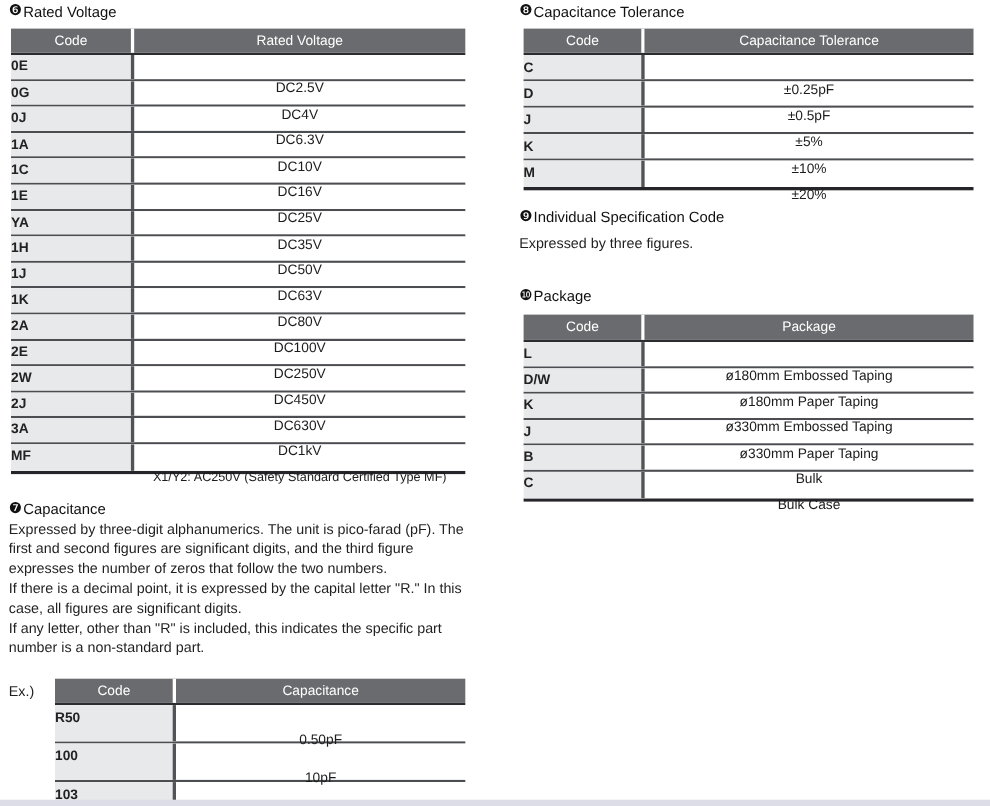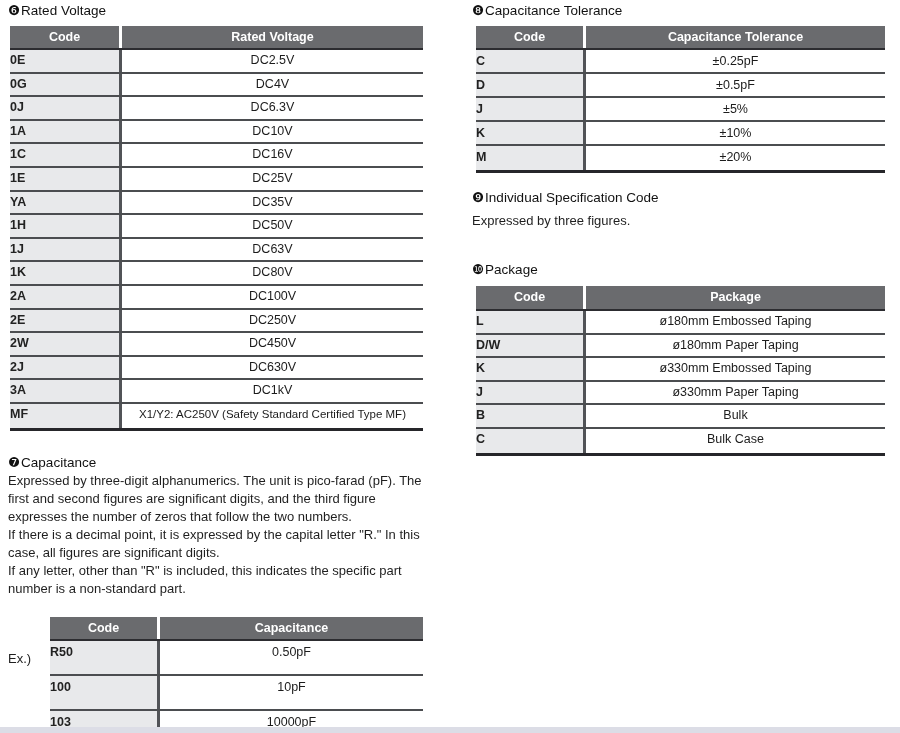--- a/index.html
+++ b/index.html
@@ -24,32 +24,32 @@
     line-height: 1;
     margin-right: 1px;
   }
   .note-text { position: absolute; font-size: 13px; color: #1f1f1f; white-space: nowrap; }
   .para { font-size: 13px; line-height: 18px; color: #1f1f1f; }
   .para-wrap { position: absolute; }
 
   .tbl { position: absolute; border-bottom: 3px solid #26262a; }
   .thead { display: flex; border-bottom: 2px solid #2c2c30; }
   .th {
-    background: #6a6b6e; color: #fff; font-weight: bold;
+    background: #6a6b6e; color: #fff; font-weight: normal;
     font-size: 12.5px; text-align: center;
   }
   .th-code { border-right: 3px solid #ffffff; }
   .th-val { flex: 1; }
   .tr { display: flex; border-bottom: 2px solid #4b4d50; background: #fff; }
   .tr:last-child { border-bottom: none; }
   .td-code {
     background: #e8e9eb; font-weight: bold; font-size: 12.5px;
     text-align: left; border-right: 3px solid #515357; color: #222;
   }
-  .td-val { flex: 1; text-align: center; font-size: 12.5px; color: #1c1c1c; }
+  .td-val { flex: 1; text-align: center; font-size: 12.5px; color: #1c1c1c; margin-top: 20px; }
   .td-val.small { font-size: 11.5px; }
 
   
   .t-rv { left: 10px; top: 26px; width: 413px; }
   .t-rv .thead { height: 24px; line-height: 22px; }
   .t-rv .tr { height: 23.6px; line-height: 21.5px; }
   .t-rv .col1 { width: 112px; }
 
   
   .t-tol { left: 476px; top: 26px; width: 409px; }
@@ -62,21 +62,21 @@
   .t-pkg .thead { height: 25px; line-height: 23px; }
   .t-pkg .tr { height: 23.6px; line-height: 21.5px; }
   .t-pkg .col1 { width: 110px; }
 
   
   .t-ex { left: 50px; top: 617px; width: 373px; }
   .t-ex .thead { height: 24px; line-height: 22px; }
   .t-ex .tr { height: 35px; line-height: 22px; }
   .t-ex .col1 { width: 110px; }
 
-  .ex-label { position: absolute; left: 8px; top: 621px; font-size: 13px; margin-top: 30px; }
+  .ex-label { position: absolute; left: 8px; top: 621px; font-size: 13px; }
   .bottom-strip {
     position: absolute; left: 0; top: 727px; width: 900px; height: 6px;
     background: #dcdde6;
   }
 </style>
 </head>
 <body>
 
 <div class="sec-title" style="left:8px; top:3px;">
   <span class="badge">❻</span>

